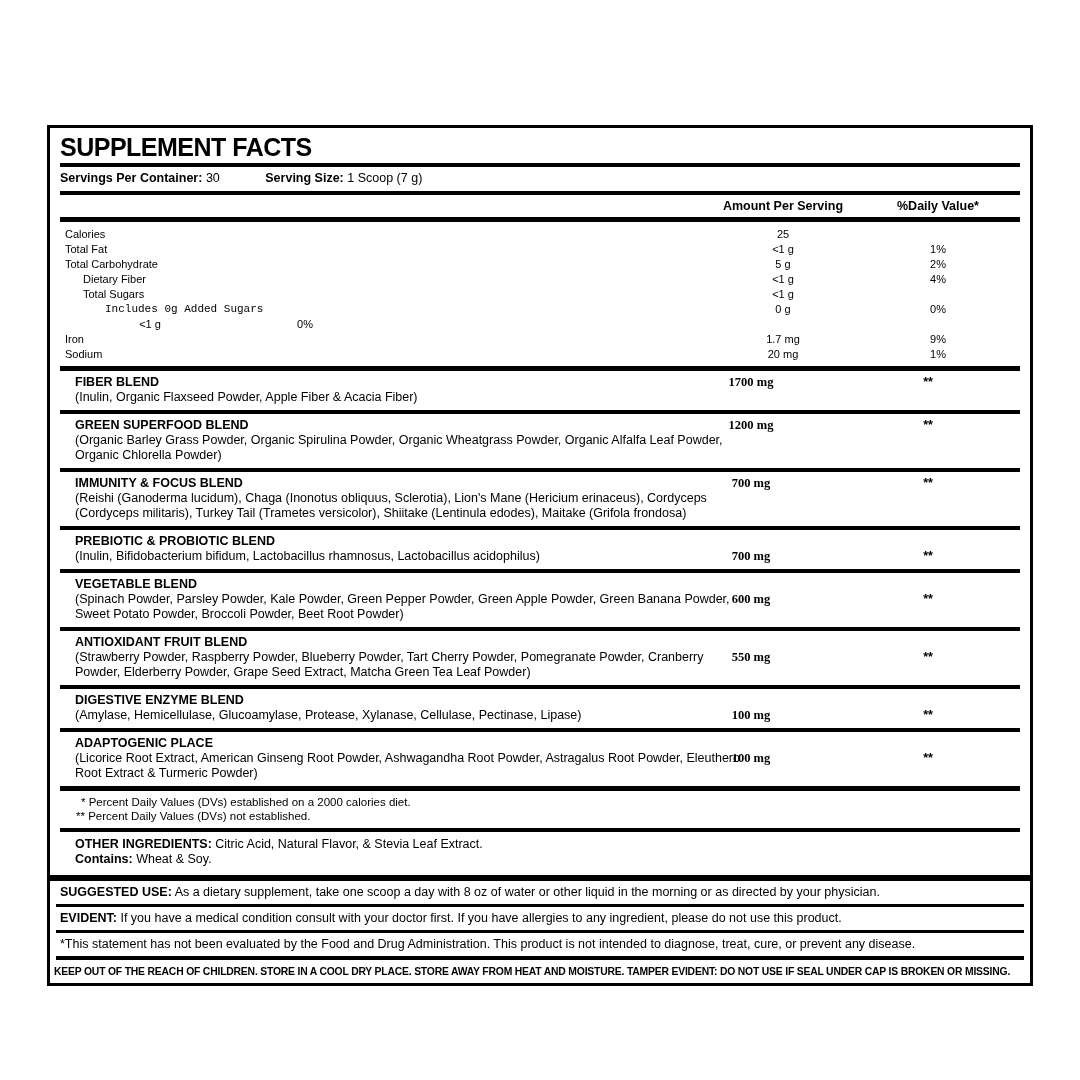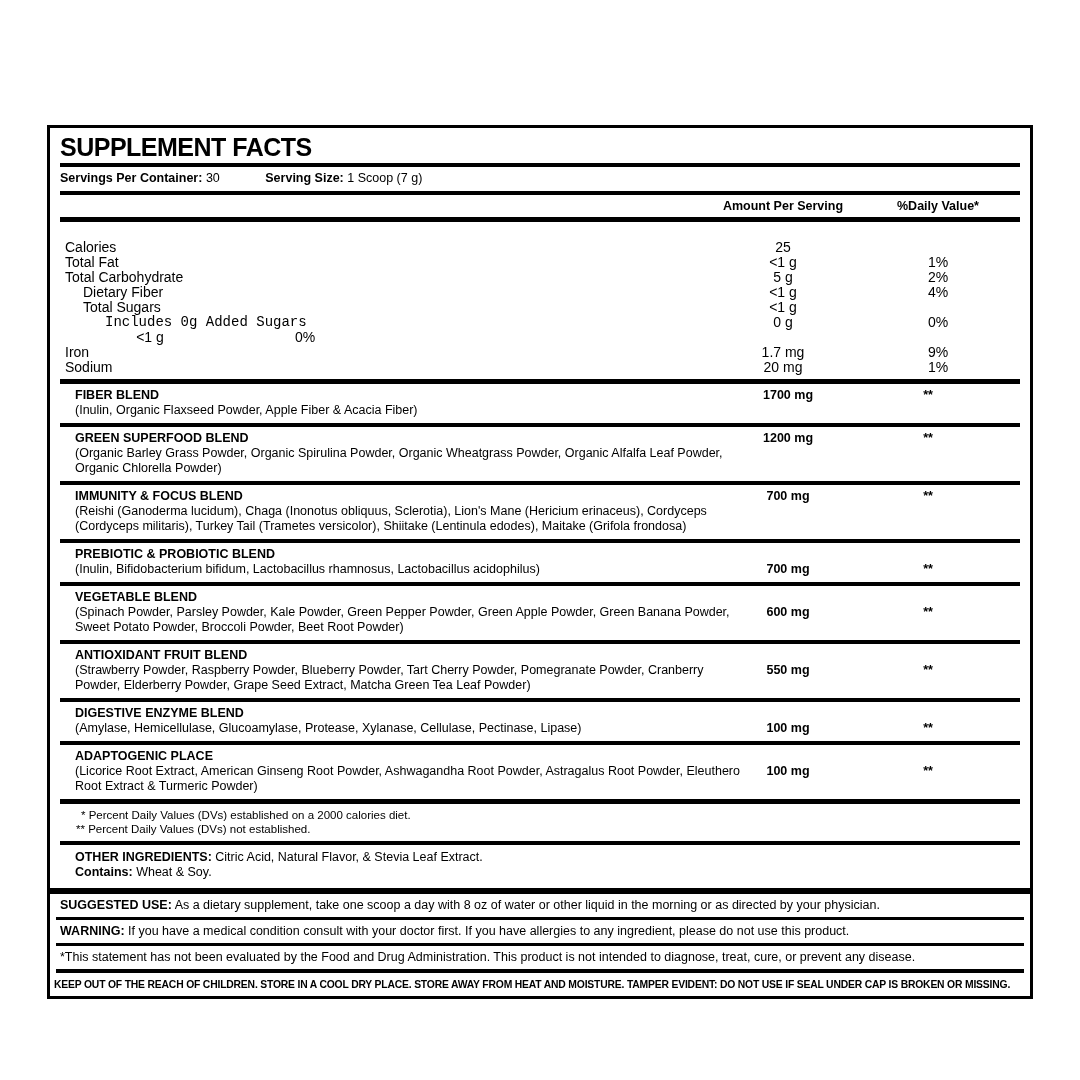--- a/index.html
+++ b/index.html
@@ -21,30 +21,30 @@
   .srv-row { padding: 4px 0 5px 0; font-size: 12.5px; line-height: 15px; }
   .srv-row b { font-weight: bold; }
   .srv-size { margin-left: 42px; }
 
   .hdr-row { display: flex; padding: 4px 22px 3px 15px; font-size: 12.5px; font-weight: bold; line-height: 15px; }
   .hdr-row .fl { flex: 1; }
 
   .colA { width: 170px; text-align: center; }
   .colD { width: 140px; text-align: center; }
 
-  .nutrients { padding: 18px 22px 4px 15px; font-size: 14px; line-height: 15px; }
+  .nutrients { padding: 5px 22px 4px 15px; font-size: 11px; line-height: 15px; }
   .nrow { display: flex; }
   .nrow .nname { flex: 1; }
   .nrow.indent1 .nname { padding-left: 18px; }
   .nrow.indent2 .nname { padding-left: 40px; font-family: Liberation Mono, monospace; }
 
   .blend { position: relative; margin: 0 10px; padding: 4px 0 5px 15px; font-size: 12.5px; line-height: 15px; min-height: 24px; }
   .blend .bname { font-weight: bold; }
   .blend .bdesc { max-width: 668px; }
-  .blend .bamount { position: absolute; left: 643px; top: 4px; width: 170px; text-align: center; font-weight: bold; }
+  .blend .bamount { position: absolute; left: 606px; top: 4px; width: 170px; text-align: center; font-weight: bold; font-family: Liberation Serif, serif; }
   .blend .bdv     { position: absolute; left: 798px; top: 4px; width: 140px; text-align: center; font-weight: bold; }
   .blend.amt2 .bamount, .blend.amt2 .bdv { top: 19px; }
 
   .footnotes { padding: 5px 0 5px 0; font-size: 11.5px; line-height: 13.5px; }
   .fn1 { padding-left: 21px; }
   .fn2 { padding-left: 16px; }
 
   .other-ing { padding: 5px 0 8px 15px; font-size: 12.5px; line-height: 15px; }
   .other-ing b { font-weight: bold; }
 
@@ -219,21 +219,21 @@
 
   <div class="adv-box">
 
     <div class="adv-row">
       <b>SUGGESTED USE:</b>
       <span>As a dietary supplement, take one scoop a day with 8 oz of water or other liquid in the morning or as directed by your physician.</span>
     </div>
     <div class="dsingle"></div>
 
     <div class="adv-row">
-      <b>WARNING:</b>
+      <b>EVIDENT:</b>
       <span>If you have a medical condition consult with your doctor first. If you have allergies to any ingredient, please do not use this product.</span>
     </div>
     <div class="dsingle"></div>
 
     <div class="adv-row">
       <span>*This statement has not been evaluated by the Food and Drug Administration. This product is not intended to diagnose, treat, cure, or prevent any disease.</span>
     </div>
     <div class="ddouble"></div>
 
     <div class="adv-row keep">

